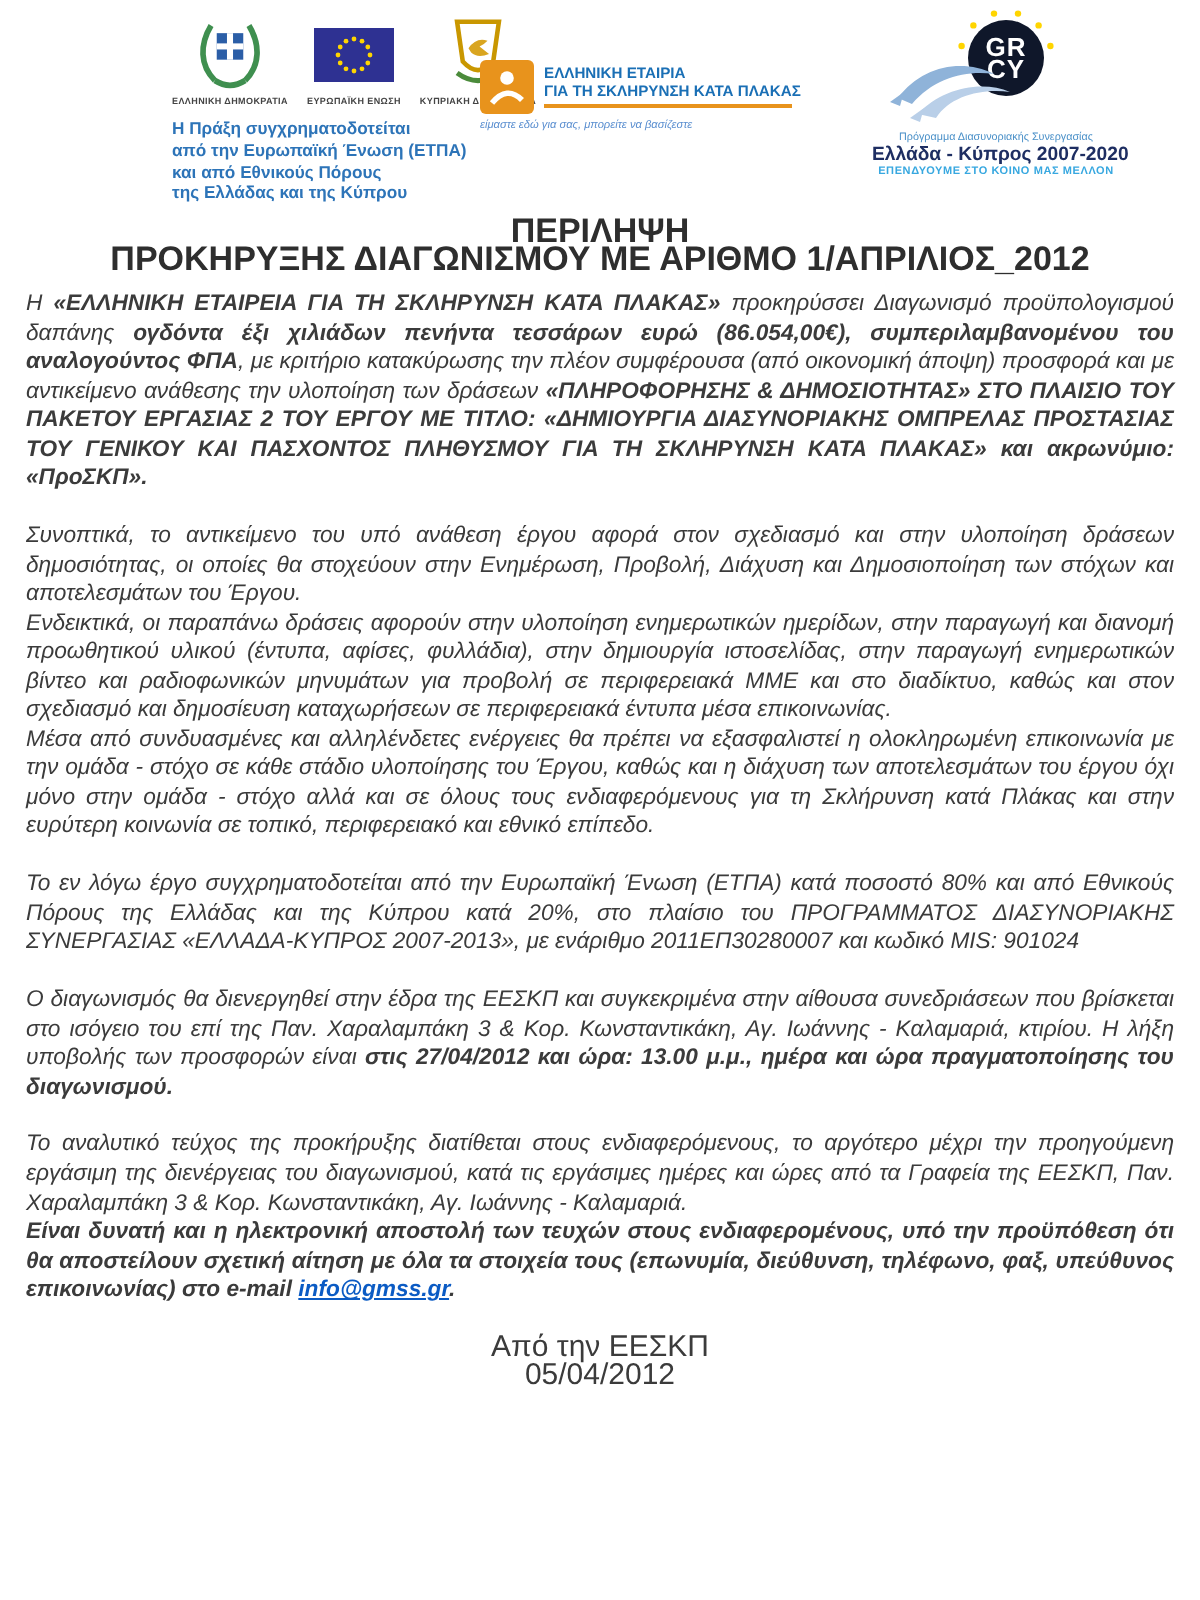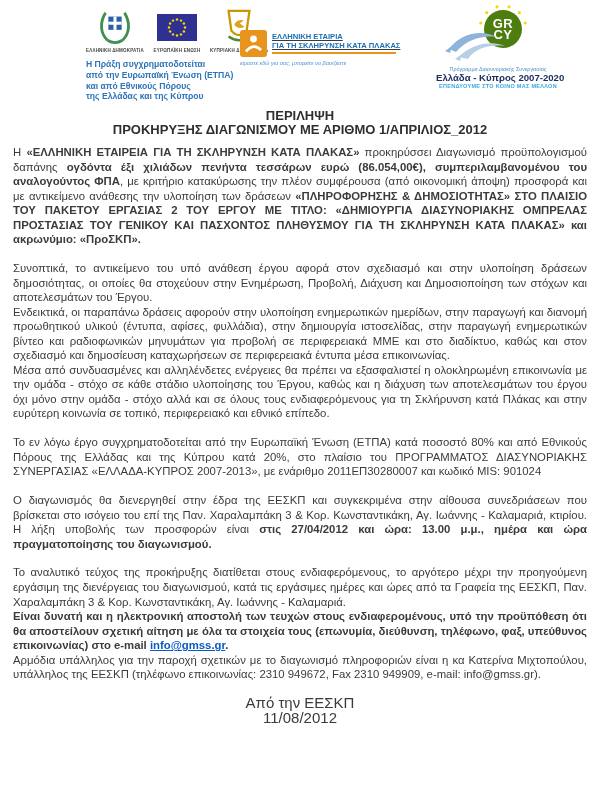--- a/index.html
+++ b/index.html
@@ -12,42 +12,42 @@
   .header { position:relative; height:102px; }
   .left-block { position:absolute; left:86px; top:6px; width:182px; text-align:left; }
   .emblems-row { display:flex; justify-content:space-between; }
   .emblem { width:58px; height:47px; display:flex; flex-direction:column; align-items:center; justify-content:flex-end; }
   .emblem .art { flex:1; display:flex; align-items:center; justify-content:center; }
   .emblem-label { font-size:4.5px; color:#444; font-weight:bold; white-space:nowrap; letter-spacing:.2px; }
   .cofinance { margin-top:6px; font-size:8.6px; line-height:10.8px; font-weight:600;
                color:#2d74b8; white-space:pre-line; }
   
   .ms-logo { position:absolute; left:240px; top:30px; width:156px; }
-  .ms-row { display:flex; align-items:flex-start;text-decoration:underline; }
+  .ms-row { display:flex; align-items:flex-start; }
   .ms-icon { width:27px; height:27px; flex:0 0 27px; }
   .ms-name { margin-left:5px; padding-top:2px; }
   .ms-name div { font-size:7.6px; line-height:9.2px; font-weight:bold; color:#1a6fb5; white-space:nowrap; }
   .ms-rule { height:1.5px; background:#e8931c; margin-top:2px; width:124px; }
   .ms-tagline { margin-top:3px; font-size:5.6px; font-style:italic; color:#5b8fd0; white-space:nowrap; }
   
   .grcy { position:absolute; left:436px; top:5px; width:124px; text-align:center; }
   .grcy-art { position:relative; width:110px; height:60px; margin:0 auto; }
   .grcy-circle { position:absolute; left:41px; top:5px; width:38px; height:38px; border-radius:50%;
-                 background:#4d7c0f; display:flex; flex-direction:column; align-items:center; justify-content:center;
+                 background:#0f172a; display:flex; flex-direction:column; align-items:center; justify-content:center;
                  color:#fff; font-weight:bold; font-size:13px; line-height:11.5px; letter-spacing:.5px; }
   .grcy-svg { position:absolute; left:0; top:0; }
   .grcy-program { font-size:5.4px; color:#4a90c8; margin-top:1px; white-space:nowrap; }
   .grcy-title { font-size:9.6px; font-weight:bold; color:#1e2e62; white-space:nowrap; }
   .grcy-slogan { font-size:5.5px; font-weight:bold; color:#38a8e0; letter-spacing:.3px; white-space:nowrap; }
   
   .doc-title { text-align:center; margin-top:7px; font-weight:bold; color:#2e2e2e;
-               font-size:13px; line-height:13.5px; }
+               font-size:17px; line-height:13.5px; }
   
   .content { padding:9px 13px 0 13px; font-size:11.35px; line-height:14.55px; text-align:justify; }
-  .content p { margin:0; }
+  .content p { margin:0;font-style:italic; }
   .content p.gap { margin-top:14.2px; }
   .b { font-weight:bold; }
   a.link { color:#0b5bc4; font-weight:bold; text-decoration:underline; }
   .footer { text-align:center; margin-top:14.2px; font-size:15px; line-height:14.55px; }
 </style>
 </head>
 <body>
 
 <div class="page">
 
@@ -164,21 +164,20 @@
     <p class="gap">Συνοπτικά, το αντικείμενο του υπό ανάθεση έργου αφορά στον σχεδιασμό και στην υλοποίηση δράσεων δημοσιότητας, οι οποίες θα στοχεύουν στην Ενημέρωση, Προβολή, Διάχυση και Δημοσιοποίηση των στόχων και αποτελεσμάτων του Έργου.</p>
     <p>Ενδεικτικά, οι παραπάνω δράσεις αφορούν στην υλοποίηση ενημερωτικών ημερίδων, στην παραγωγή και διανομή προωθητικού υλικού (έντυπα, αφίσες, φυλλάδια), στην δημιουργία ιστοσελίδας, στην παραγωγή ενημερωτικών βίντεο και ραδιοφωνικών μηνυμάτων για προβολή σε περιφερειακά ΜΜΕ και στο διαδίκτυο, καθώς και στον σχεδιασμό και δημοσίευση καταχωρήσεων σε περιφερειακά έντυπα μέσα επικοινωνίας.</p>
     <p>Μέσα από συνδυασμένες και αλληλένδετες ενέργειες θα πρέπει να εξασφαλιστεί η ολοκληρωμένη επικοινωνία με την ομάδα - στόχο σε κάθε στάδιο υλοποίησης του Έργου, καθώς και η διάχυση των αποτελεσμάτων του έργου όχι μόνο στην ομάδα - στόχο αλλά και σε όλους τους ενδιαφερόμενους για τη Σκλήρυνση κατά Πλάκας και στην ευρύτερη κοινωνία σε τοπικό, περιφερειακό και εθνικό επίπεδο.</p>
 
     <p class="gap">Το εν λόγω έργο συγχρηματοδοτείται από την Ευρωπαϊκή Ένωση (ΕΤΠΑ) κατά ποσοστό 80% και από Εθνικούς Πόρους της Ελλάδας και της Κύπρου κατά 20%, στο πλαίσιο του ΠΡΟΓΡΑΜΜΑΤΟΣ ΔΙΑΣΥΝΟΡΙΑΚΗΣ ΣΥΝΕΡΓΑΣΙΑΣ «ΕΛΛΑΔΑ-ΚΥΠΡΟΣ 2007-2013», με ενάριθμο 2011ΕΠ30280007 και κωδικό MIS: 901024</p>
 
     <p class="gap"><span>Ο διαγωνισμός θα διενεργηθεί στην έδρα της ΕΕΣΚΠ και συγκεκριμένα στην αίθουσα συνεδριάσεων που βρίσκεται στο ισόγειο του επί της Παν. Χαραλαμπάκη 3 &amp; Κορ. Κωνσταντικάκη, Αγ. Ιωάννης - Καλαμαριά, κτιρίου. Η λήξη υποβολής των προσφορών είναι </span><span class="b">στις 27/04/2012 και ώρα: 13.00 μ.μ., ημέρα και ώρα πραγματοποίησης του διαγωνισμού.</span></p>
 
     <p class="gap">Το αναλυτικό τεύχος της προκήρυξης διατίθεται στους ενδιαφερόμενους, το αργότερο μέχρι την προηγούμενη εργάσιμη της διενέργειας του διαγωνισμού, κατά τις εργάσιμες ημέρες και ώρες από τα Γραφεία της ΕΕΣΚΠ, Παν. Χαραλαμπάκη 3 &amp; Κορ. Κωνσταντικάκη, Αγ. Ιωάννης - Καλαμαριά.</p>
     <p class="b"><span>Είναι δυνατή και η ηλεκτρονική αποστολή των τευχών στους ενδιαφερομένους, υπό την προϋπόθεση ότι θα αποστείλουν σχετική αίτηση με όλα τα στοιχεία τους (επωνυμία, διεύθυνση, τηλέφωνο, φαξ, υπεύθυνος επικοινωνίας) στο e-mail </span><a class="link" href="#">info@gmss.gr</a><span>.</span></p>
-    <p>Αρμόδια υπάλληλος για την παροχή σχετικών με το διαγωνισμό πληροφοριών είναι η κα Κατερίνα Μιχτοπούλου, υπάλληλος της ΕΕΣΚΠ (τηλέφωνο επικοινωνίας: 2310 949672, Fax 2310 949909, e-mail: info@gmss.gr).</p>
 
     <div class="footer">
       <div>Από την ΕΕΣΚΠ</div>
-      <div>11/08/2012</div>
+      <div>05/04/2012</div>
     </div>
   </div>
 
 </div>
 
 </body></html>

